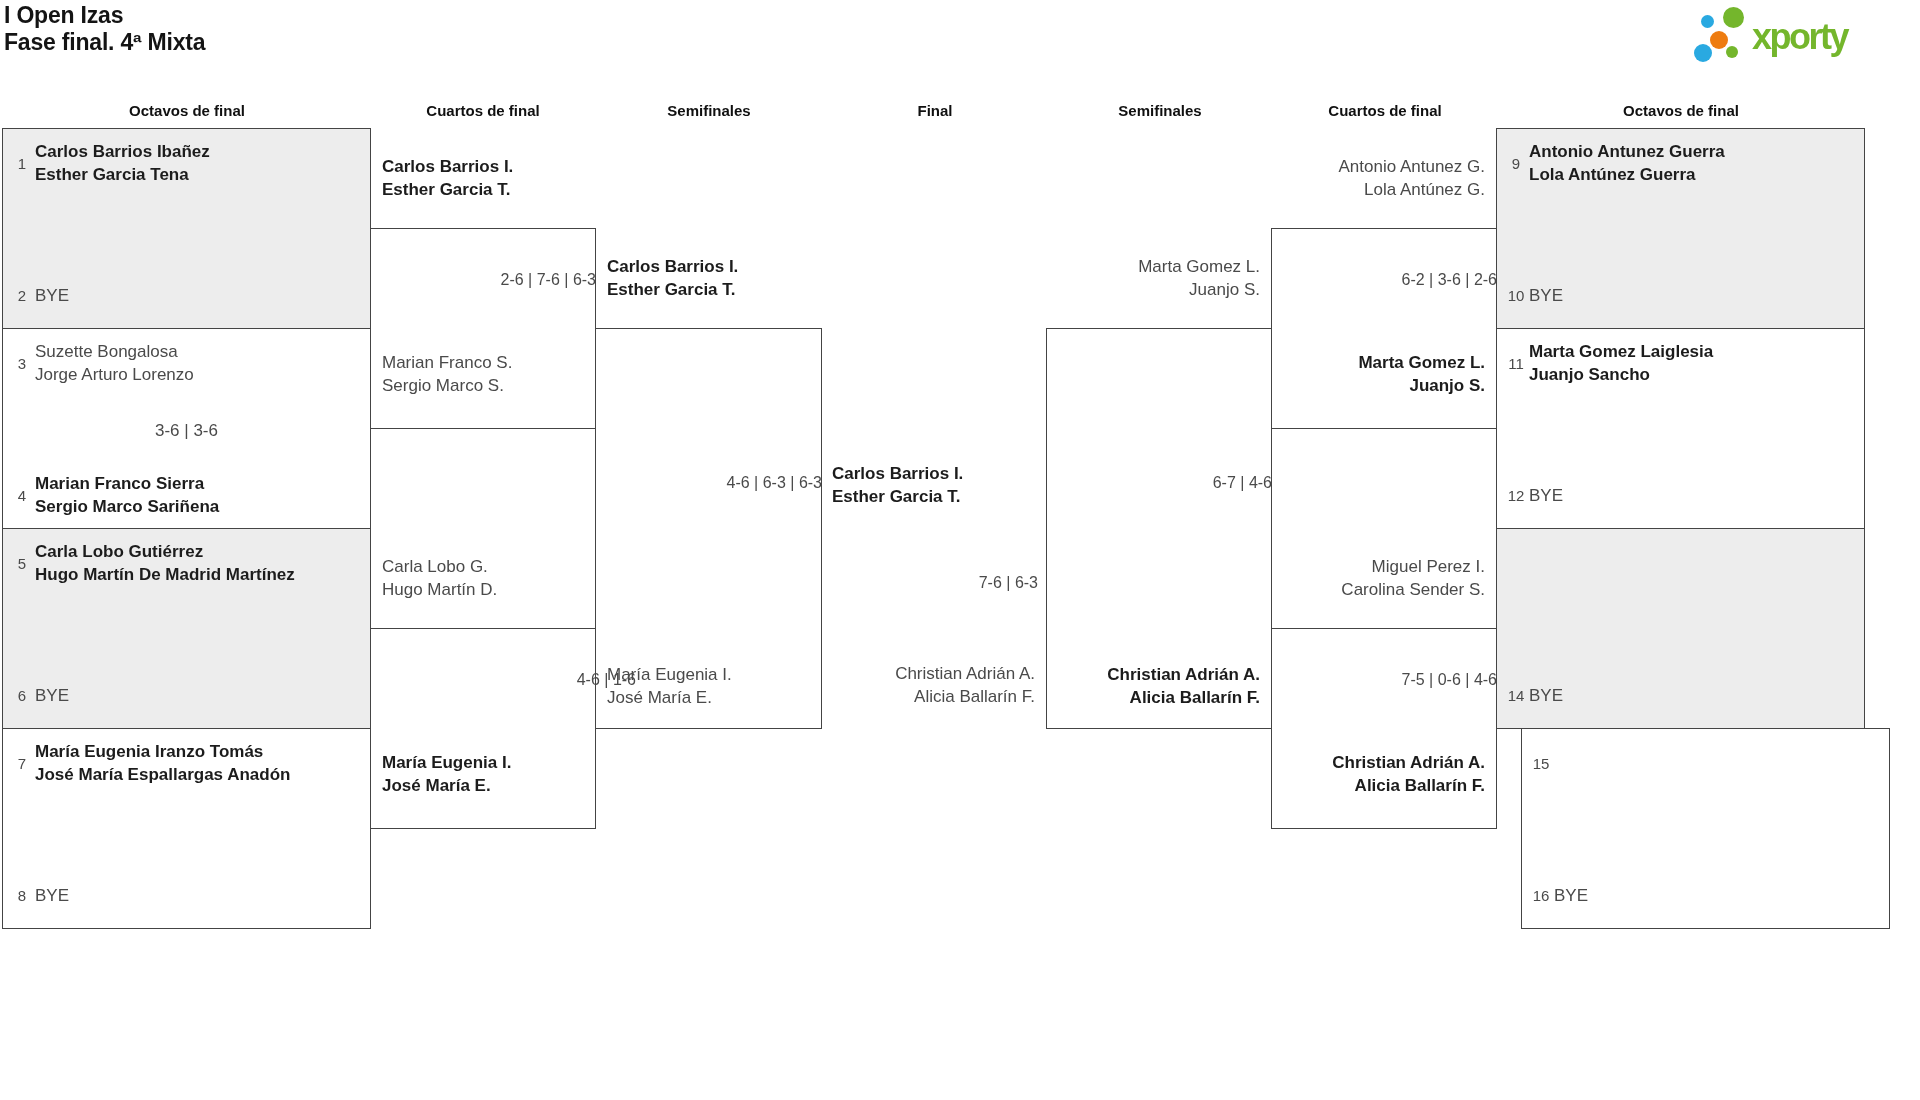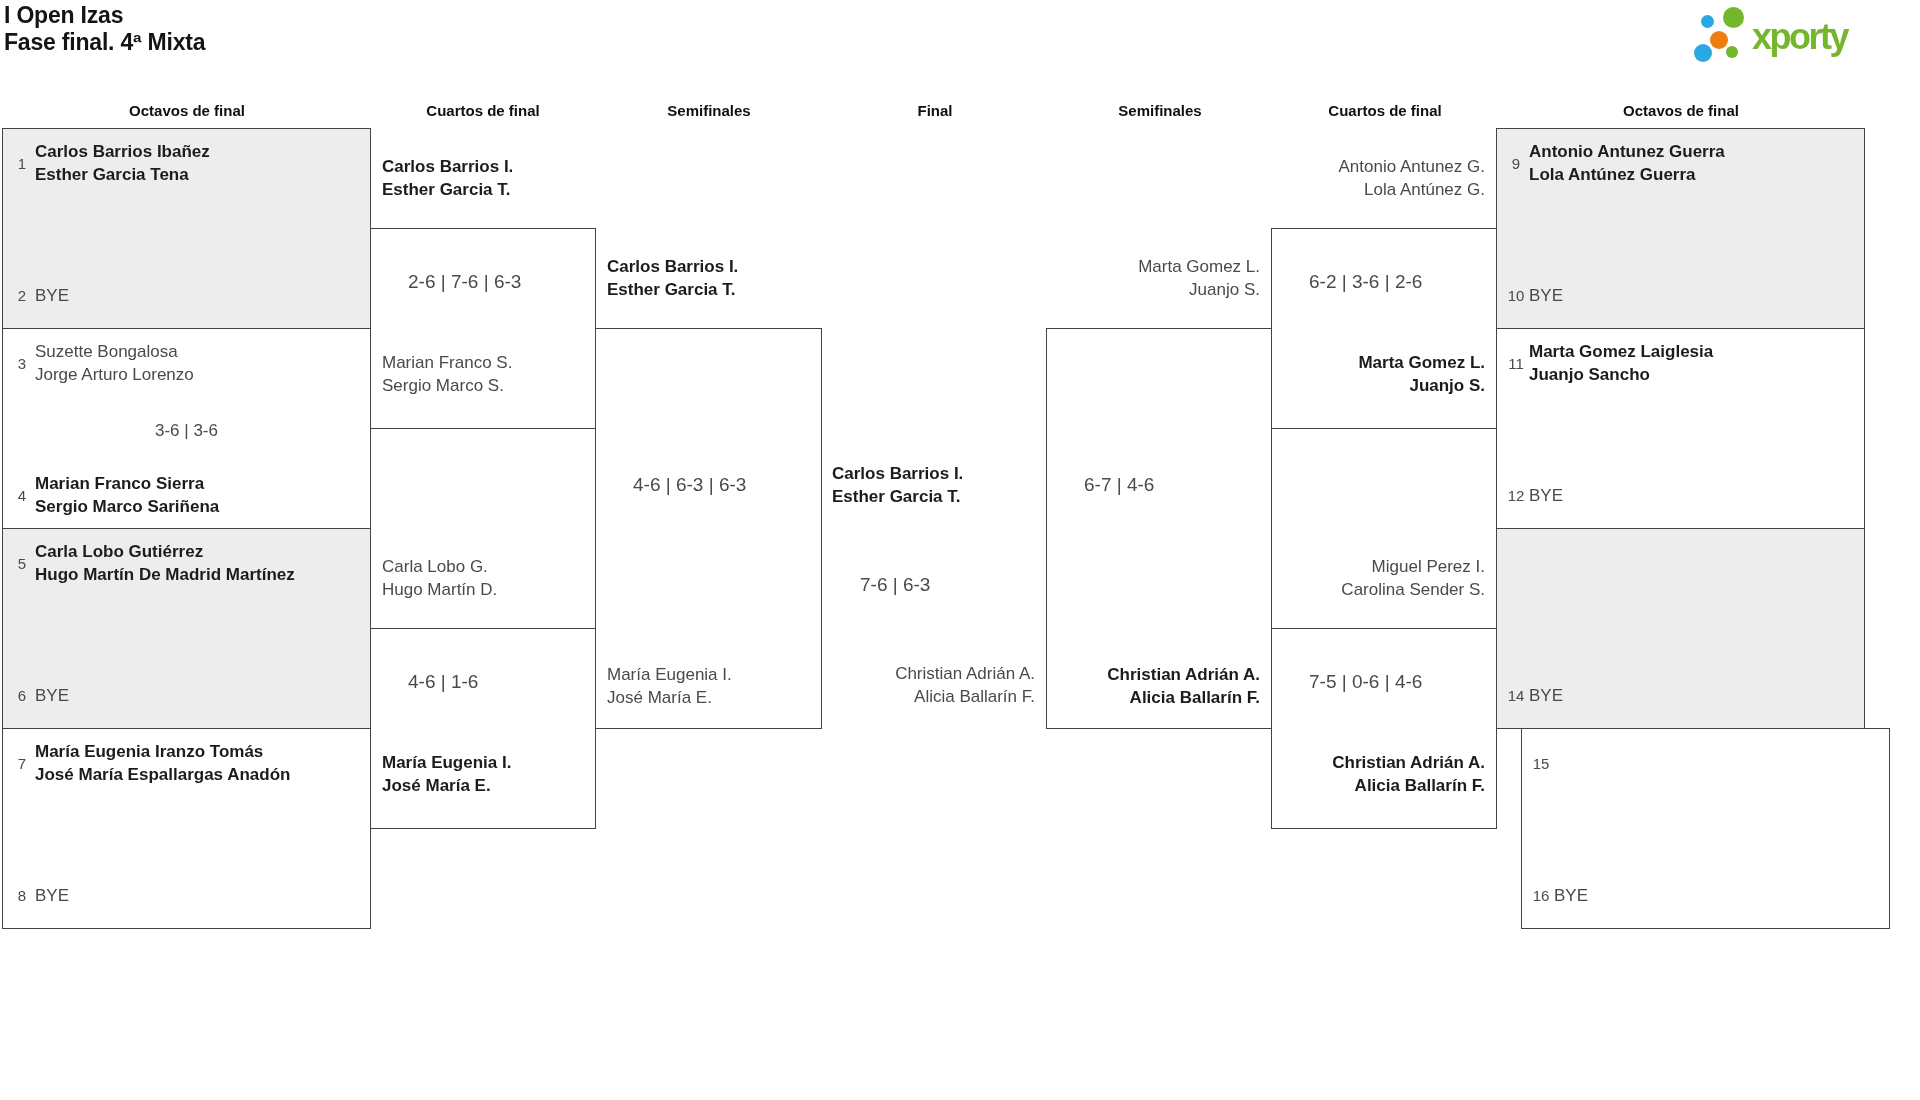--- a/index.html
+++ b/index.html
@@ -36,21 +36,21 @@
   .names.b, .lbl.b { font-weight:700; color:#1c1c1c; }
   .inscore {
     position:absolute; left:0; right:0; top:92px; text-align:center;
     font-size:17px; color:#4a4a4a;
   }
   
   .obox { position:absolute; box-sizing:border-box; border:1px solid #444; background:transparent; }
   
   .lbl { position:absolute; font-size:17px; line-height:23px; color:#4a4a4a; }
   .lbl.r { text-align:right; }
-  .score { position:absolute; text-align:left; font-size:19px; color:#4a4a4a;padding-left:38px; }
+  .score { position:absolute; text-align:right; font-size:16px; color:#4a4a4a; }
 </style>
 </head>
 <body>
 
 <div class="stage">
 
   <div class="title">
     <div>I Open Izas</div>
     <div>Fase final. 4ª Mixta</div>
   </div>

